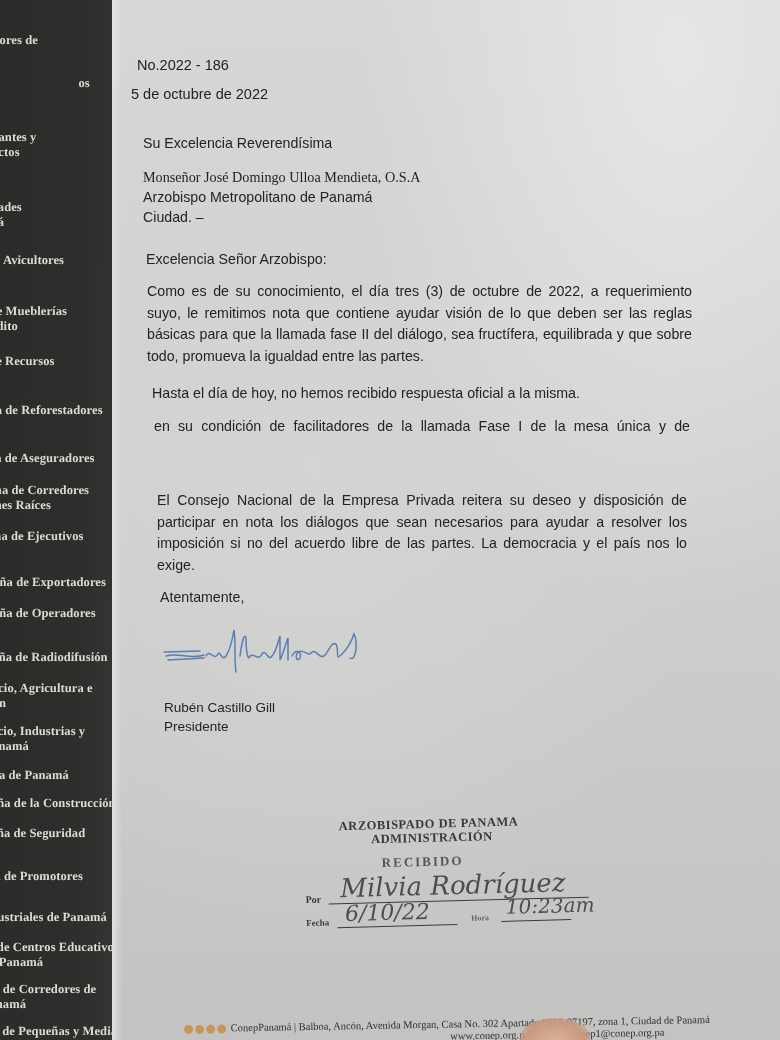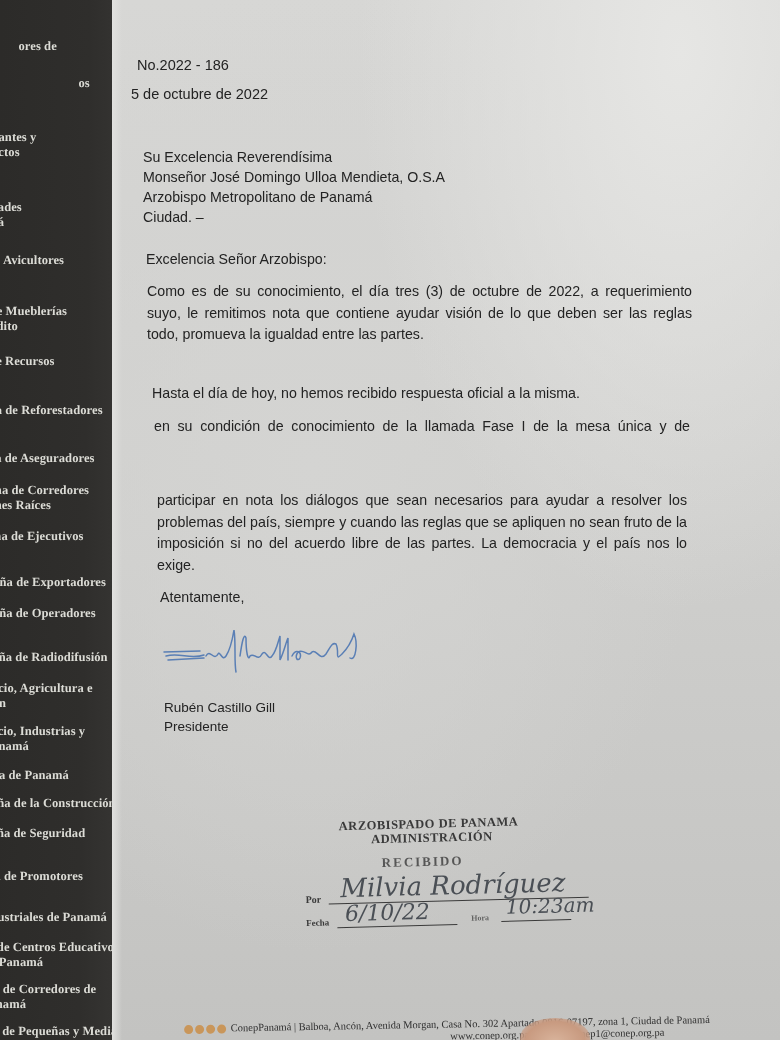--- a/index.html
+++ b/index.html
@@ -85,21 +85,21 @@
     .thumb {
       position: absolute; left: 520px; top: 1018px; width: 70px; height: 40px;
       border-radius: 50% 50% 0 0;
       background: radial-gradient(ellipse at 50% 60%, #d9b49c 0%, #c89a80 60%, rgba(200,154,128,0) 100%);
     }
   </style>
 </head>
 <body>
 
 <div class="sidebar" id="sidebar">
-    <div class="sidebar-item" style="top: 39px; padding-left: 19px;">ores de</div>
+    <div class="sidebar-item" style="top: 33px;">ores de</div>
     <div class="sidebar-item" style="top: 76px; text-align: center;">os</div>
     <div class="sidebar-item" style="top: 130px;">antes y
 ctos</div>
     <div class="sidebar-item" style="top: 200px;">ades
 á</div>
     <div class="sidebar-item" style="top: 253px;">  Avicultores</div>
     <div class="sidebar-item" style="top: 304px;">e Mueblerías
 dito</div>
     <div class="sidebar-item" style="top: 354px;">e Recursos</div>
     <div class="sidebar-item" style="top: 403px;">a de Reforestadores</div>
@@ -126,43 +126,44 @@
     <div class="sidebar-item" style="top: 1024px;">al de Pequeñas y Medianas</div>
   </div>
 
 <div class="paper"></div>
 <div class="paper-edge"></div>
 
 <div class="text" style="left:137px; top:57px; font-size:14.5px;">No.2022 - 186</div>
 <div class="text" style="left:131px; top:86px; font-size:14.5px;">5 de octubre de 2022</div>
 
 <div>
-  <div class="text" style="left:143px; top:149px;">Su Excelencia Reverendísima</div>
-  <div class="text" style="left:143px; top:169px;">Monseñor José Domingo Ulloa Mendieta, O.S.A</div>
+  <div class="text" style="left:143px; top:135px;">Su Excelencia Reverendísima</div>
+  <div class="text" style="left:143px; top:169px;font-family:Liberation Serif, serif;">Monseñor José Domingo Ulloa Mendieta, O.S.A</div>
   <div class="text" style="left:143px; top:189px;">Arzobispo Metropolitano de Panamá</div>
   <div class="text" style="left:143px; top:209px;">Ciudad. –</div>
 </div>
 
 <div class="text" style="left:146px; top:251px;">Excelencia Señor Arzobispo:</div>
 
 <div class="para" style="left:147px; top:281px; width:545px;">
   <span class="j">Como es de su conocimiento, el día tres (3) de octubre de 2022, a requerimiento</span>
   <span class="j">suyo, le remitimos nota que contiene ayudar visión de lo que deben ser las reglas</span>
+  <span class="j">básicas para que la llamada fase II del diálogo, sea fructífera, equilibrada y que sobre</span>
   <span>todo, promueva la igualdad entre las partes.</span>
 </div>
 
 <div class="text" style="left:152px; top:385px;">Hasta el día de hoy, no hemos recibido respuesta oficial a la misma.</div>
 
 <div class="para" style="left:154px; top:416px; width:536px;">
-  <span class="j">en su condición de conocimiento de la llamada Fase I de la mesa única y de</span>
+  <span class="j">en su condición de facilitadores de la llamada Fase I de la mesa única y de</span>
 </div>
 
 <div class="para" style="left:157px; top:490px; width:530px;">
+  <span class="j">El Consejo Nacional de la Empresa Privada reitera su deseo y disposición de</span>
   <span class="j">participar en nota los diálogos que sean necesarios para ayudar a resolver los</span>
-  <span class="j">problemas del país, siempre y cuando las reglas que se apliquen no sean fruto de la</span>
   <span class="j">imposición si no del acuerdo libre de las partes. La democracia y el país nos lo exige.</span>
 </div>
 
 <div class="text" style="left:160px; top:589px;">Atentamente,</div>
 
 <div class="signature">
   <svg width="220" height="60" viewBox="0 0 220 60">
     <g fill="none" stroke="#5a7fb5" stroke-width="1.5" stroke-linecap="round">
       <path d="M4 30 L40 29 M8 38 L44 36 M6 34 C20 30 30 38 44 33"></path>
       <path d="M46 34 C50 26 54 40 58 32 C60 28 62 40 66 34 C70 28 72 20 74 8 C76 20 74 40 76 50"></path>

